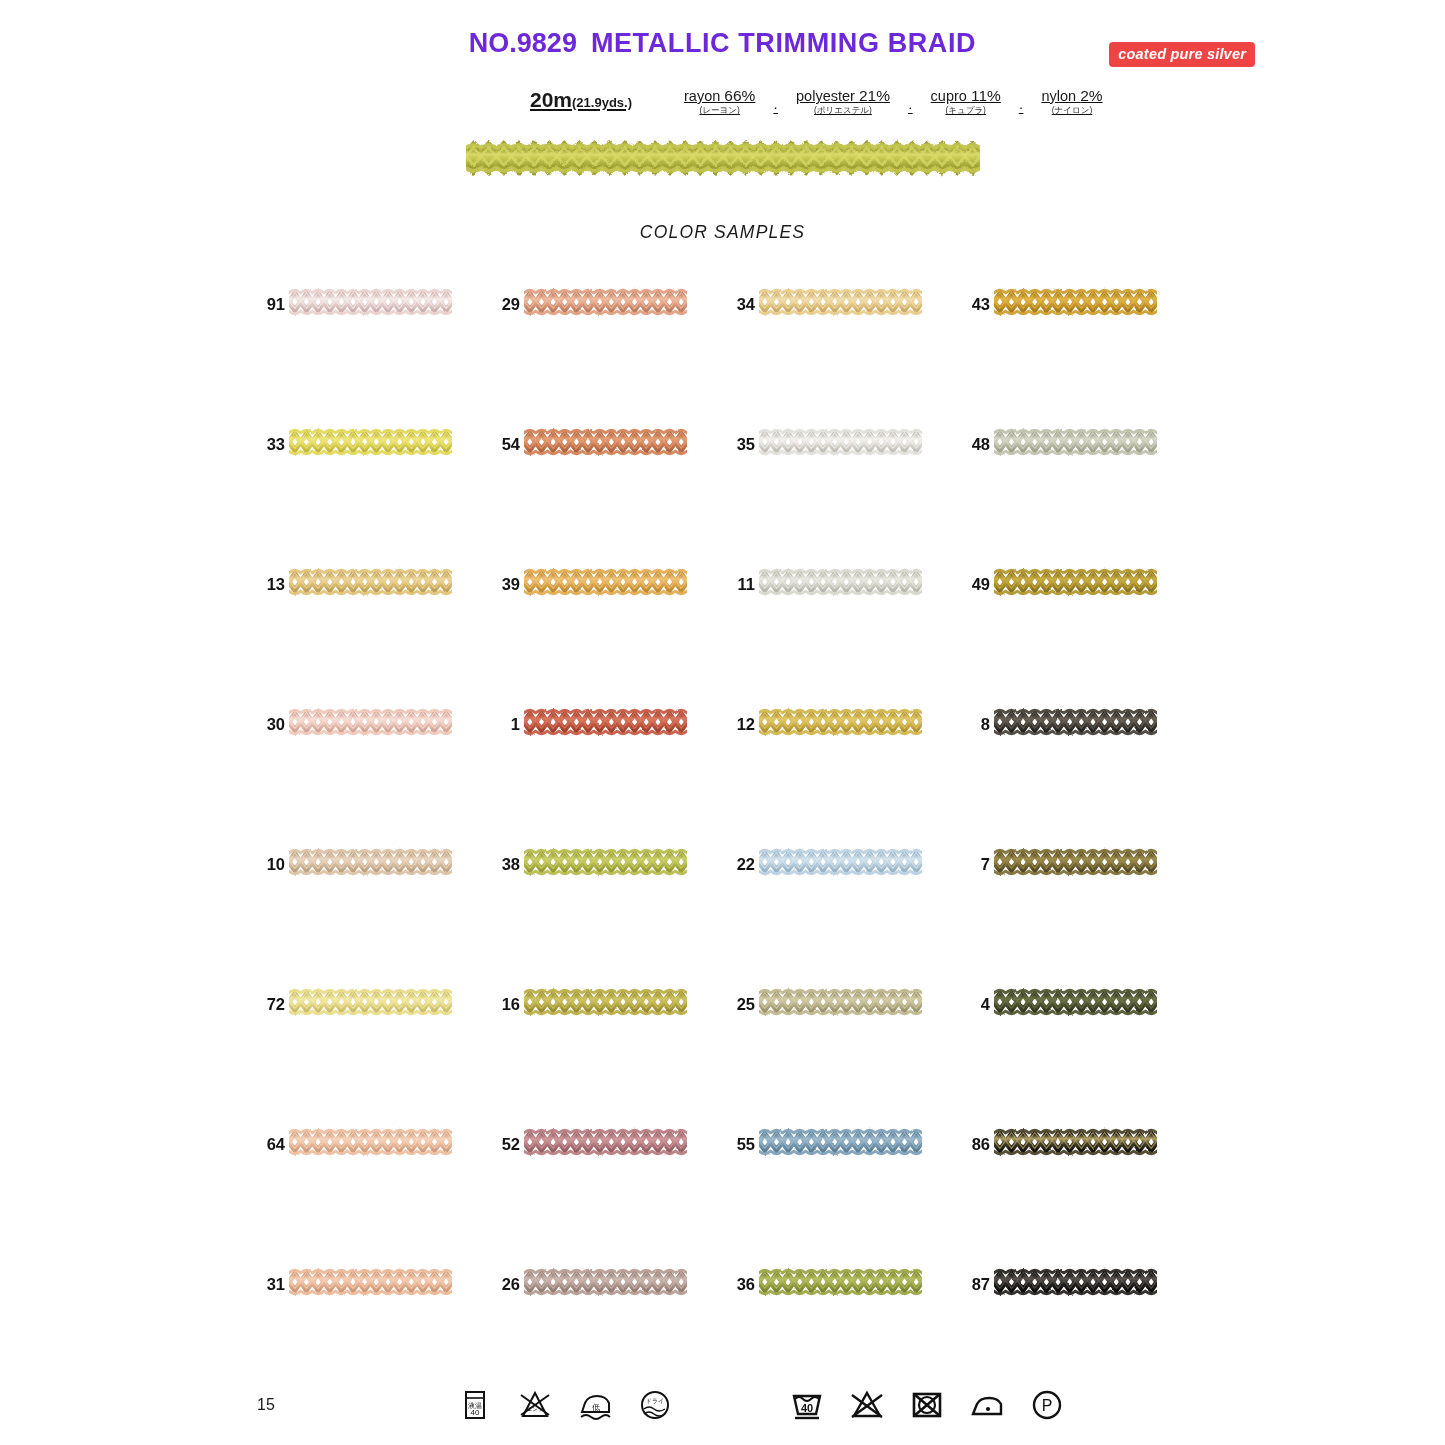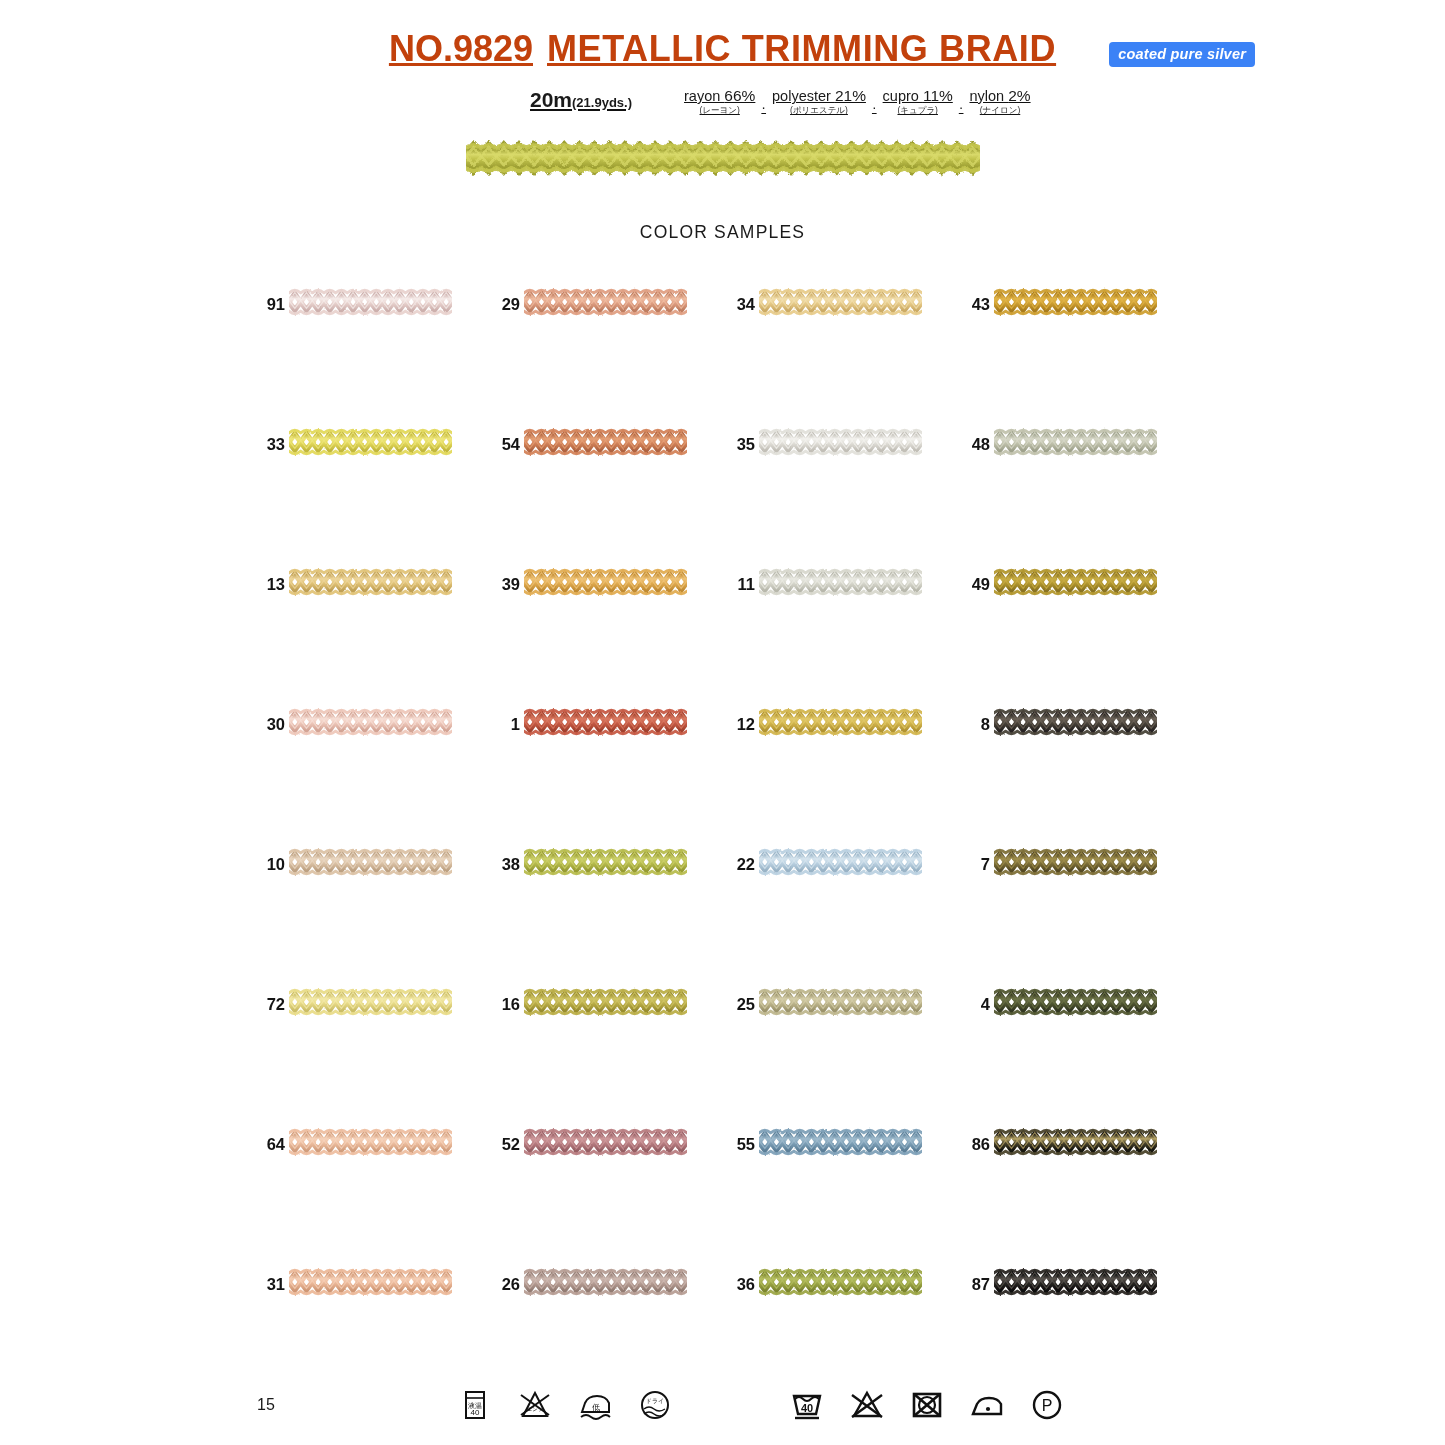--- a/index.html
+++ b/index.html
@@ -14,33 +14,32 @@
     font-family: "Liberation Sans", sans-serif;
     color: #111111;
     overflow: hidden;
   }
 
   
   #page-title {
     position: absolute;
     left: 0; right: 0; top: 28px;
     text-align: center;
-    font-size: 36px;
+    font-size: 27px;
     font-weight: bold;
     letter-spacing: 0.6px;
-    color: #c2410c;
-    text-decoration: underline;
+    color: #6d28d9;
   }
   #page-title .tnum { letter-spacing: 0px; }
   #page-title .sp { display: inline-block; width: 14px; }
 
   #silver-badge {
     position: absolute;
     right: 190px; top: 42px;
-    background: #3b82f6;
+    background: #ef4444;
     color: #ffffff;
     font-style: italic;
     font-weight: bold;
     font-size: 14.5px;
     padding: 4px 9px 5px 9px;
     border-radius: 4px;
     letter-spacing: 0.2px;
     white-space: nowrap;
   }
 
@@ -61,21 +60,21 @@
     line-height: 1;
     padding-top: 1px;
   }
   #length-spec .yds {
     font-size: 13px;
     font-weight: bold;
   }
   #composition {
     display: flex;
     align-items: flex-end;
-    gap: 0px;
+    gap: 12px;
     white-space: nowrap;
   }
   .fiber {
     display: flex;
     flex-direction: column;
     align-items: center;
     line-height: 1.05;
   }
   .fiber-main {
     font-size: 14.5px;
@@ -105,20 +104,21 @@
   }
   #hero-braid-wrap .braid { width: 100%; height: 100%; }
 
   #color-samples-label {
     position: absolute;
     left: 0; right: 0; top: 222px;
     text-align: center;
     font-size: 17.5px;
     letter-spacing: 1.2px;
     color: #1a1a1a;
+    font-style: italic;
   }
 
   
   #swatch-grid {
     position: absolute;
     left: 255px; top: 283px;
     width: 940px;
   }
   .swatch-row {
     display: flex;

